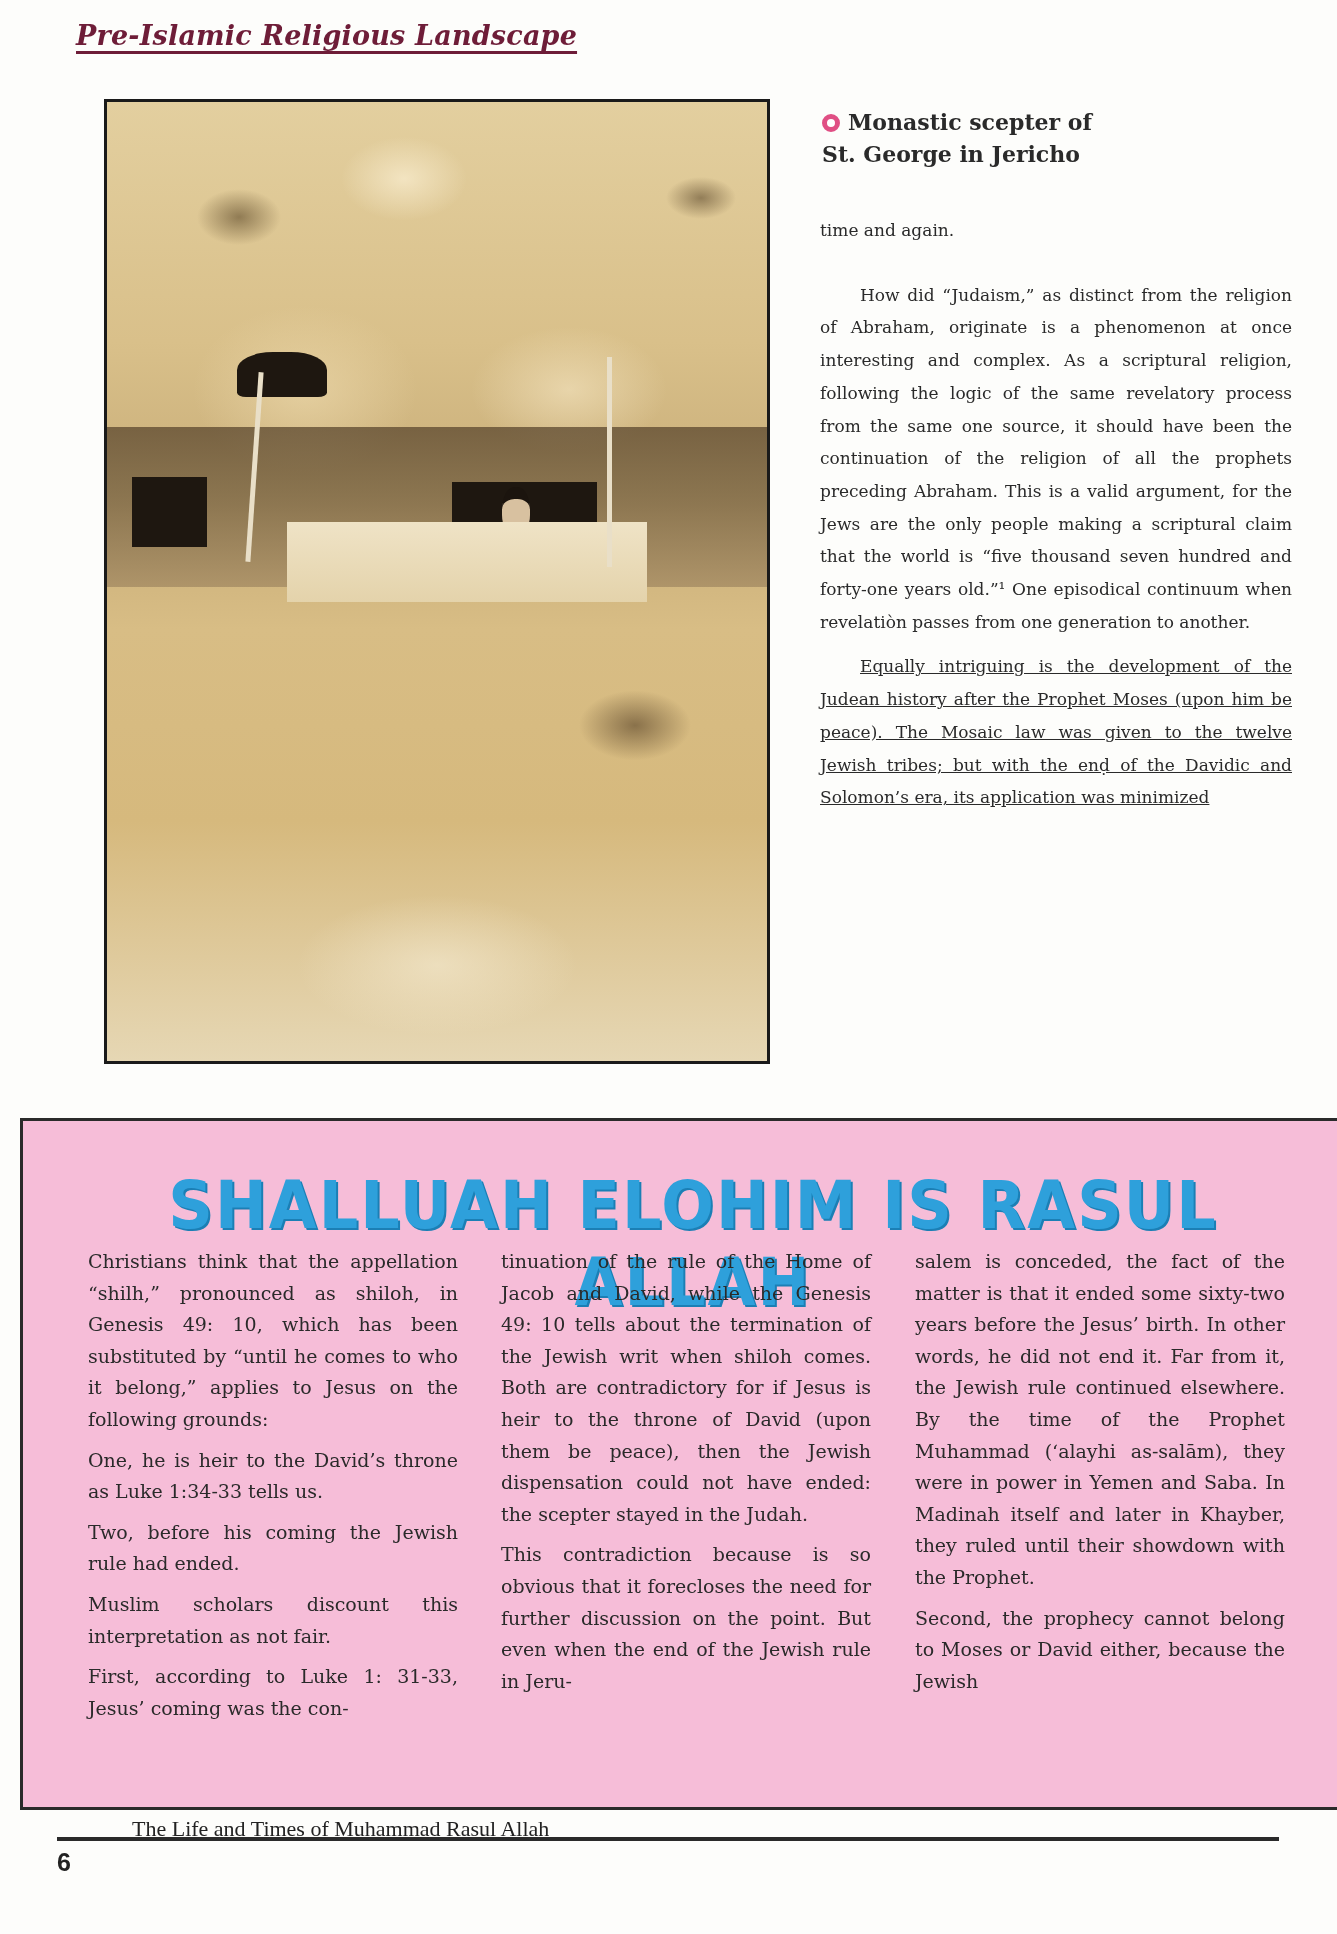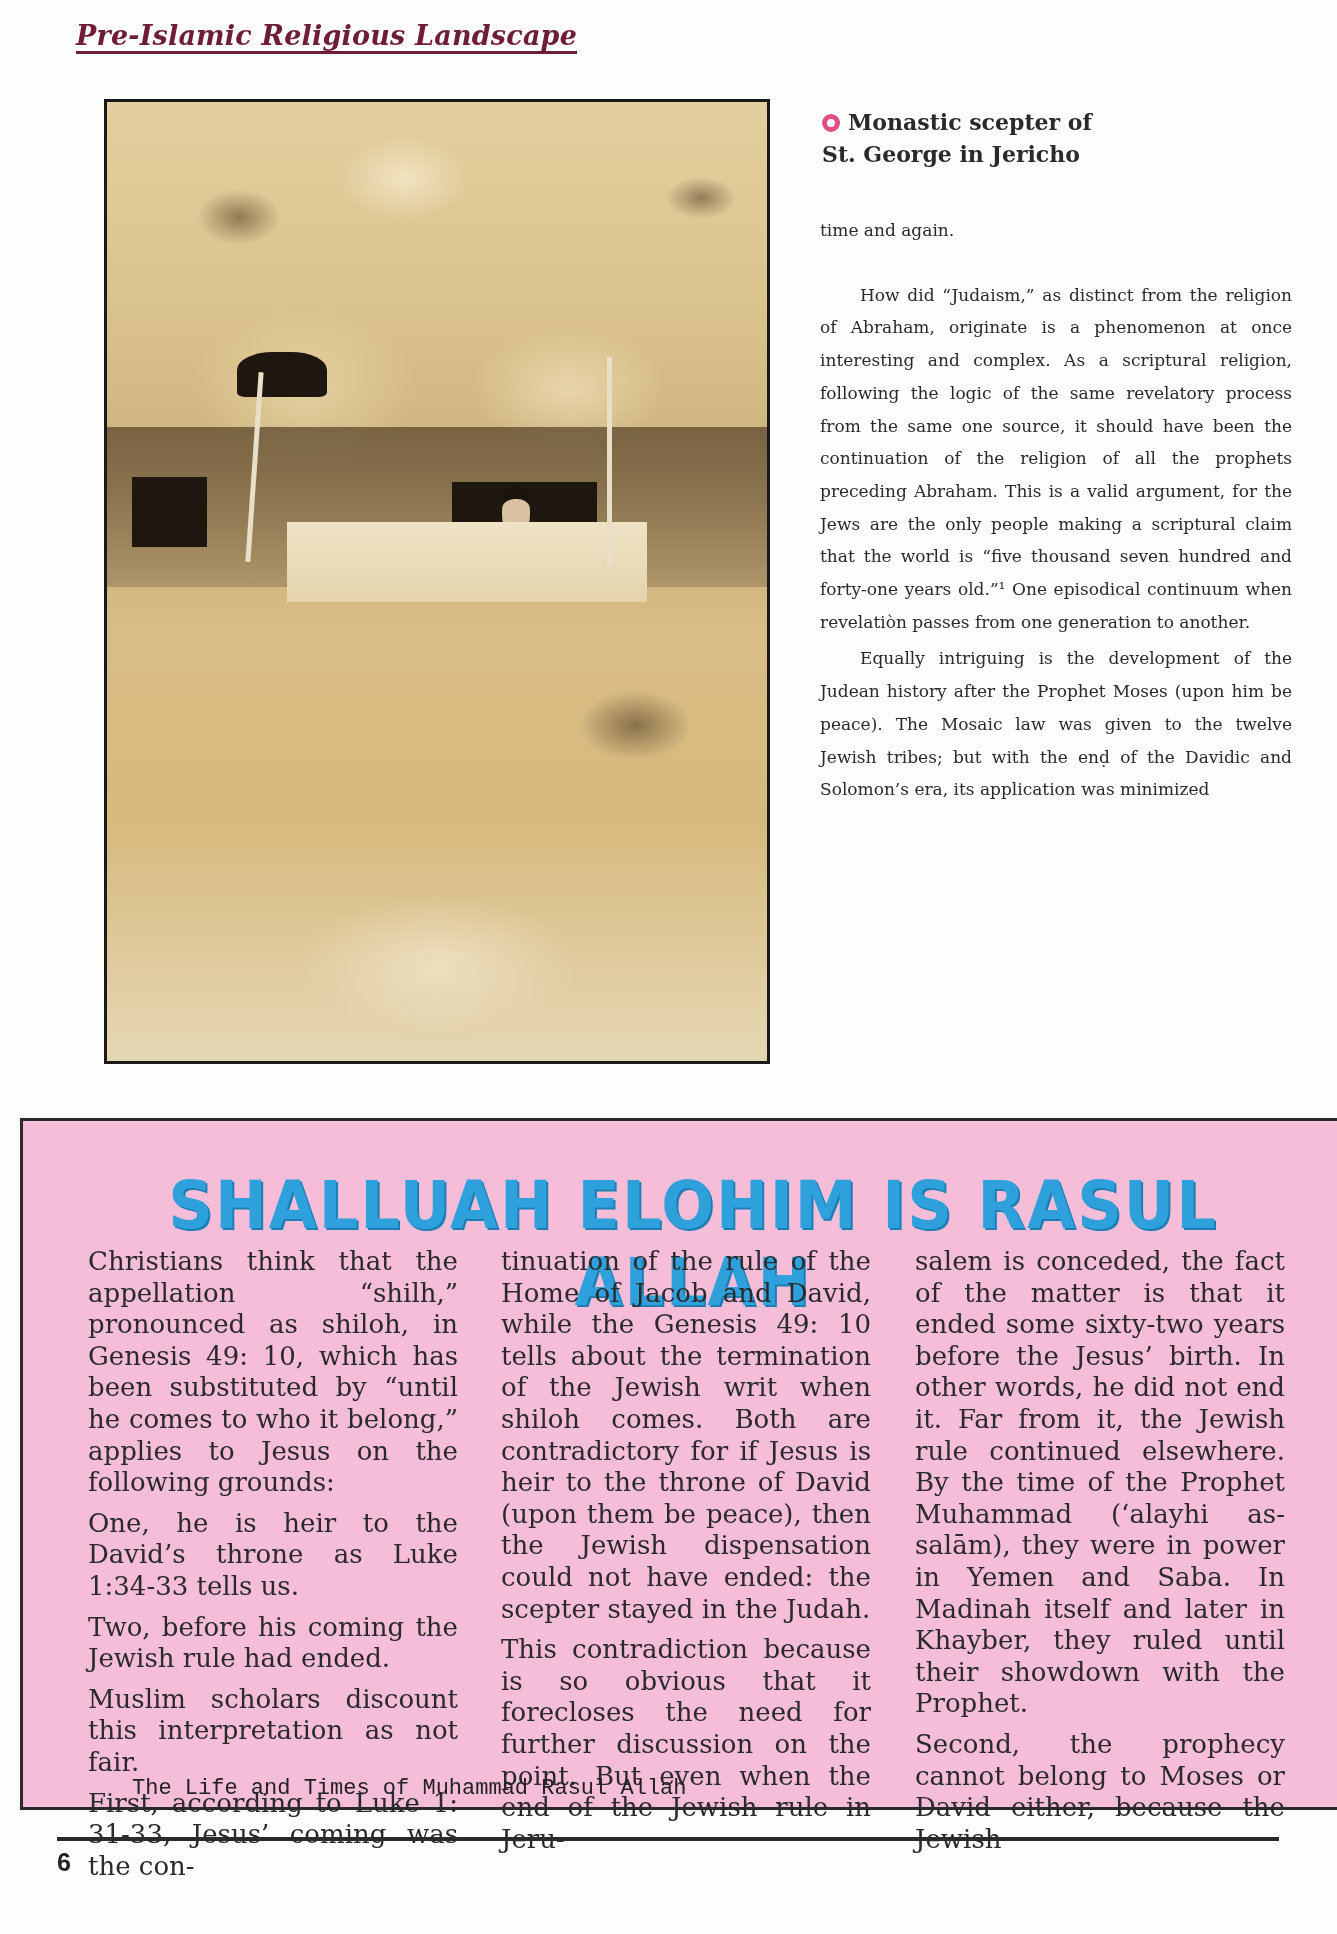--- a/index.html
+++ b/index.html
@@ -59,33 +59,33 @@
     background: #f6bdd8; border: 3px solid #2a2a2a; box-sizing: border-box;
   }
   .sidebar-title {
     position: absolute; left: 95px; top: 50px; width: 1150px; text-align: center;
     font-family: "DejaVu Sans", sans-serif; font-weight: bold; font-size: 62px;
     color: #2ea0db; letter-spacing: 2px; transform: scaleY(1.05);
     text-shadow: 2px 2px 0 #1b7fb5;
   }
   .sb-col {
     position: absolute; top: 125px; width: 370px;
-    font-size: 26px; line-height: 31.6px; text-align: justify; color: #2a2a2a;
+    font-size: 19px; line-height: 31.6px; text-align: justify; color: #2a2a2a;
   }
   .sb-col p { margin: 0 0 9px 0; }
   .footer-rule {
     position: absolute; left: 57px; top: 1837px; width: 1222px; height: 4px; background: #2a2a2a;
   }
   .page-number {
     position: absolute; left: 57px; top: 1848px;
     font-family: "Liberation Sans", sans-serif; font-weight: bold; font-size: 25px; color: #222;
   }
   .book-title {
-    position: absolute; left: 132px; top: 1776px;
-    font-family: Liberation Mono, monospace; font-size: 22px; color: #222;
+    position: absolute; left: 132px; top: 1816px;
+    font-family: Liberation Serif, serif; font-size: 22px; color: #222;
   }
 </style>
 </head>
 <body>
 
 <div class="running-head">Pre-Islamic Religious Landscape</div>
 
 <div class="photo">
   <div class="ledge"></div>
   <div class="window" style="left:130px;top:250px;width:90px;height:45px;border-radius:40% 40% 10% 10%;"></div>
@@ -97,21 +97,21 @@
   <div class="pole" style="left:500px;top:255px;height:210px;"></div>
 </div>
 
 <div class="caption">
   <span class="flower-icon"></span><span>Monastic scepter of St. George in Jericho</span>
 </div>
 
 <div class="body-col" style="top:214px;">
   <p>time and again.</p>
   <p class="indent" style="margin-top:32px;">How did “Judaism,” as distinct from the religion of Abraham, originate is a phenomenon at once interesting and complex. As a scriptural religion, following the logic of the same revelatory process from the same one source, it should have been the continuation of the religion of all the prophets preceding Abraham. This is a valid argument, for the Jews are the only people making a scriptural claim that the world is “five thousand seven hundred and forty-one years old.”¹ One episodical continuum when revelatiòn passes from one generation to another.</p>
-  <p class="indent" style="margin-top:4px;">Equally intriguing is the development of the Judean history after the Prophet Moses (upon him be peace). The Mosaic law was given to the twelve Jewish tribes; but with the enḍ of the Davidic and Solomon’s era, its application was minimized</p>
+  <p class="indent" style="margin-top:12px;text-decoration:underline;">Equally intriguing is the development of the Judean history after the Prophet Moses (upon him be peace). The Mosaic law was given to the twelve Jewish tribes; but with the enḍ of the Davidic and Solomon’s era, its application was minimized</p>
 </div>
 
 <div class="sidebar">
   <div class="sidebar-title">SHALLUAH ELOHIM IS RASUL ALLAH</div>
   <div class="sb-col" style="left:65px;">
     <p>Christians think that the appellation “shilh,” pronounced as shiloh, in Genesis 49: 10, which has been substituted by “until he comes to who it belong,” applies to Jesus on the following grounds:</p>
     <p>One, he is heir to the David’s throne as Luke 1:34-33 tells us.</p>
     <p>Two, before his coming the Jewish rule had ended.</p>
     <p>Muslim scholars discount this interpretation as not fair.</p>
     <p>First, according to Luke 1: 31-33, Jesus’ coming was the con-</p>

